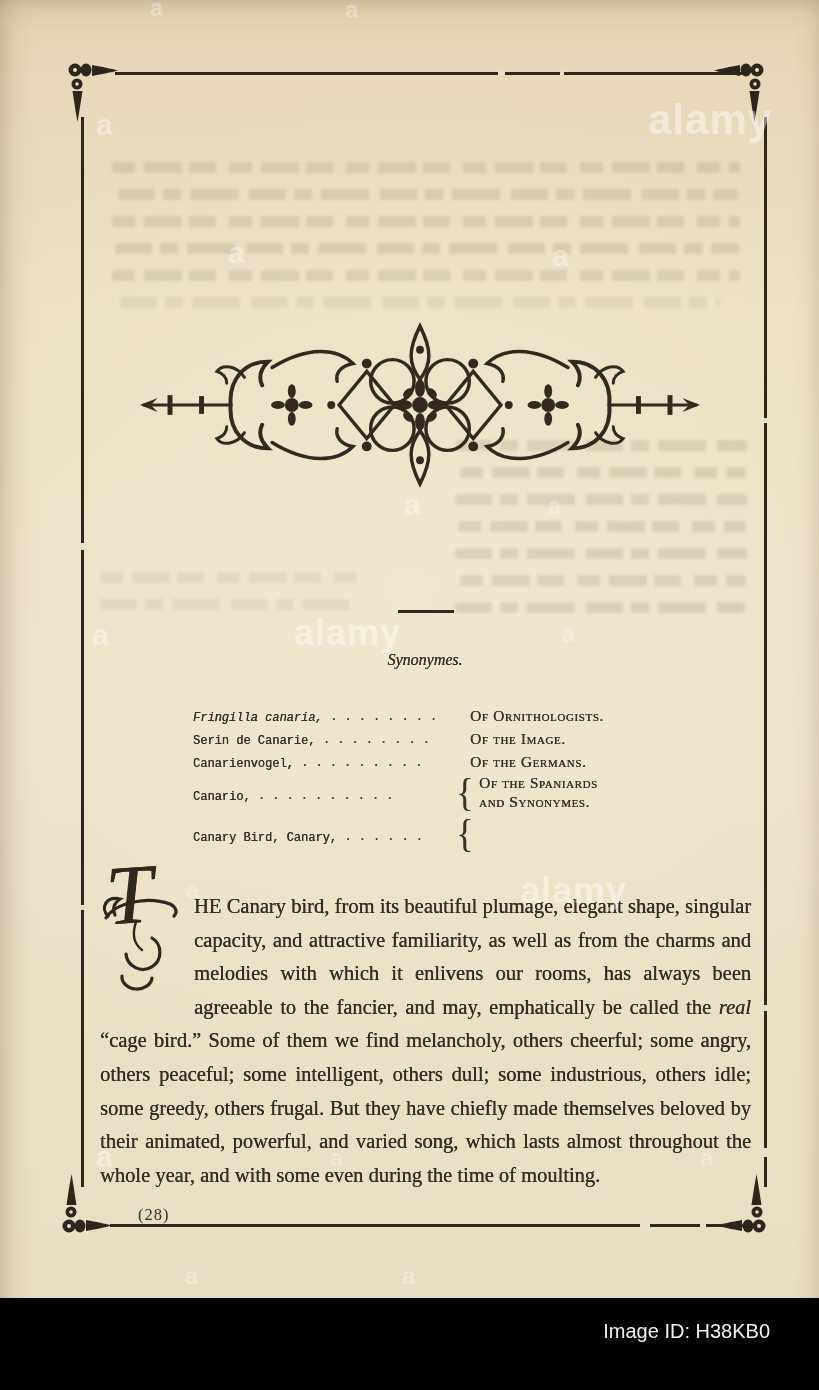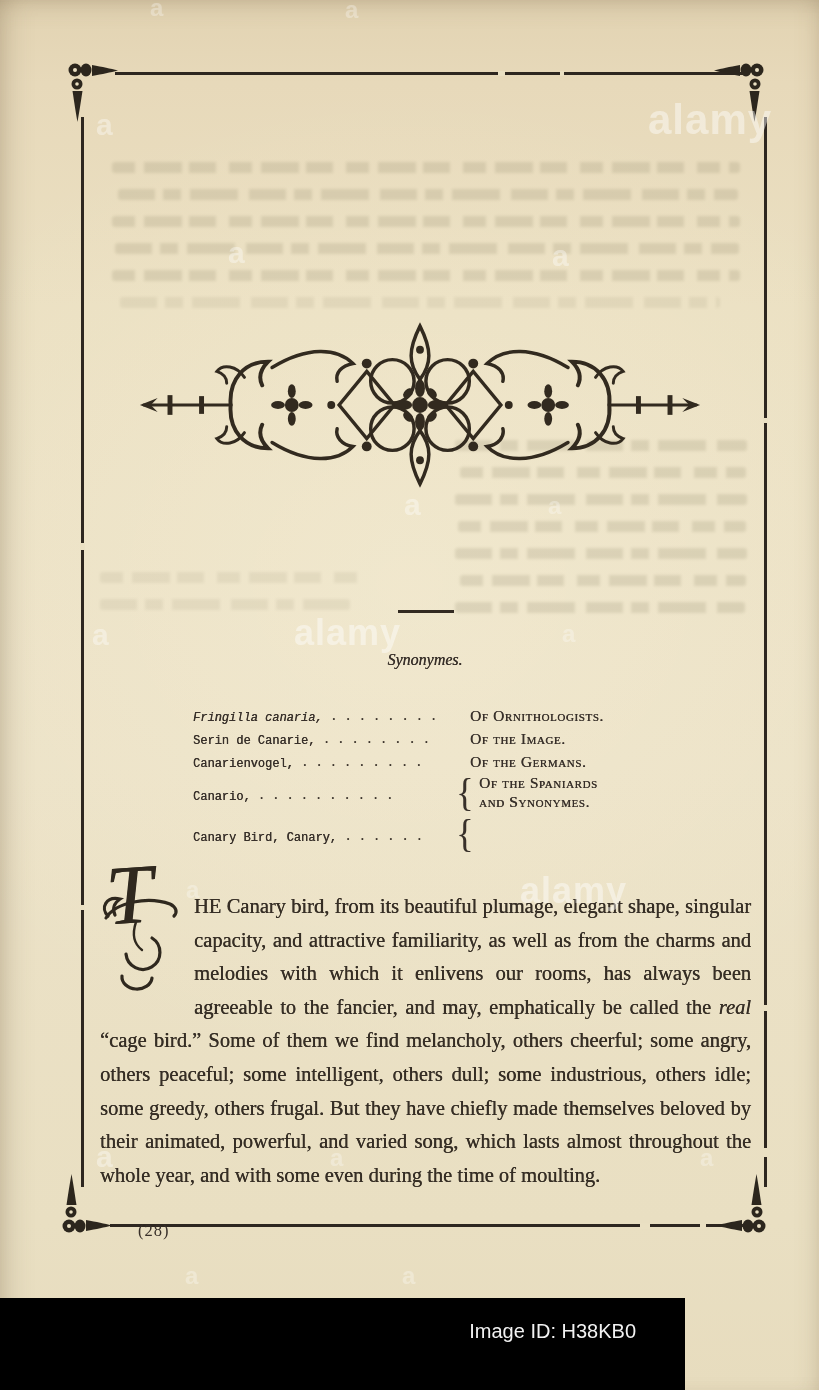--- a/index.html
+++ b/index.html
@@ -46,30 +46,30 @@
   .brace{position:absolute;left:263px;top:-1px;font-size:37px;line-height:41px;
          transform:scaleY(1.1);font-weight:400;color:#38302a;}
   
   .body-par{position:absolute;left:100px;top:890px;width:651px;font-size:20.5px;
             line-height:33.6px;text-align:justify;text-shadow:.3px 0 0 currentColor;color:#362e25;}
   .dropcap-box{float:left;width:88px;height:101px;position:relative;margin-right:6px;}
   .dropcap{position:absolute;left:6px;top:-12px;font-style:italic;font-size:84px;
            transform:rotate(-4deg);color:#2f281e;text-shadow:.6px 0 0 currentColor;}
   .dc-flourish{position:absolute;left:-4px;top:2px;width:92px;height:102px;}
   .ital{font-style:italic;}
-  .pageno{position:absolute;left:138px;top:1205px;font-size:16.5px;letter-spacing:1px;margin-top:16px;}
+  .pageno{position:absolute;left:138px;top:1205px;font-size:16.5px;letter-spacing:1px;}
   
   .wm{position:absolute;color:#fff;font-family:"Liberation Sans",sans-serif;font-weight:700;
       opacity:.40;pointer-events:none;}
   .wm.brand{font-size:42px;letter-spacing:1px;opacity:.45;}
   .wm.brand.sm{font-size:36px;}
   .wm.mk{font-size:30px;opacity:.38;}
   .wm.mk.sm{font-size:24px;opacity:.30;}
   
-  .idbar{position:absolute;left:0;top:1298px;width:685px;height:92px;background:#000;
+  .idbar{position:absolute;left:0;top:1298px;width:819px;height:92px;background:#000;
          color:#fff;font-family:"Liberation Sans",sans-serif;text-align:right;}
   .idbar .id{position:absolute;right:49px;top:22px;font-size:20px;font-weight:400;color:#f2f2f2;}
   .idbar .site{position:absolute;right:49px;top:47px;font-size:23px;font-weight:700;}
 </style>
 </head>
 <body>
 
 <div class="scan">
 
   <div>

